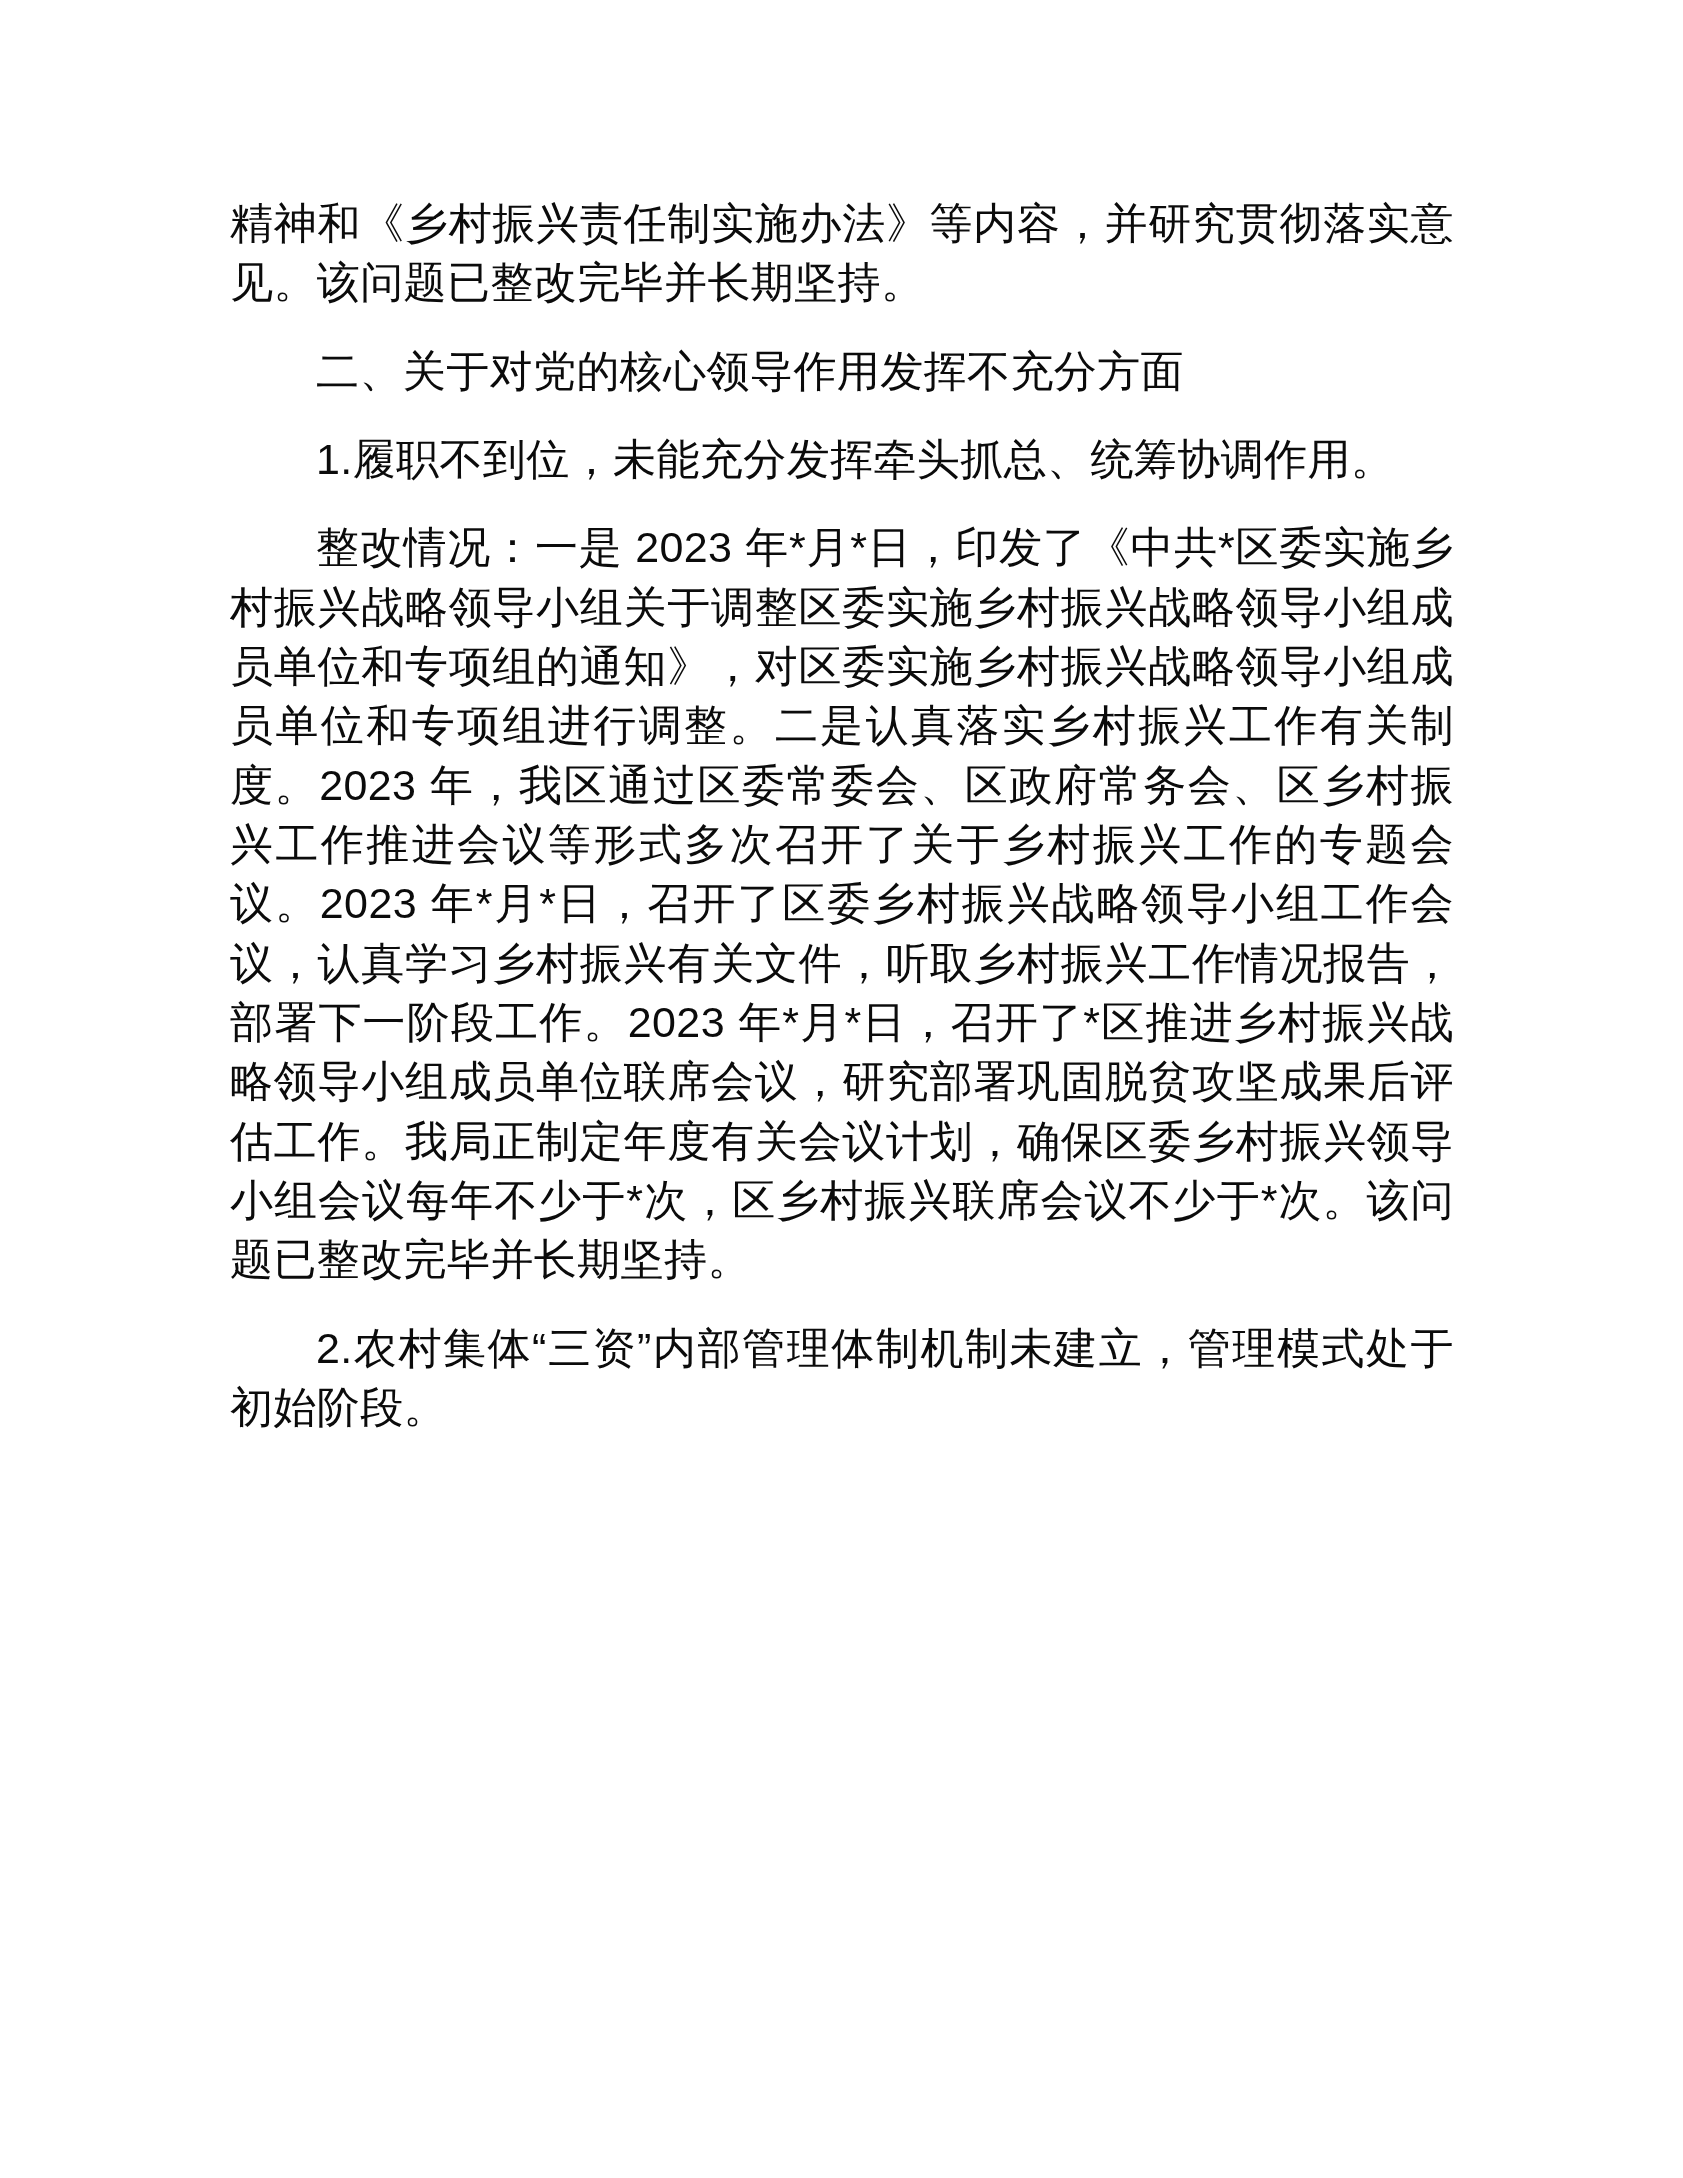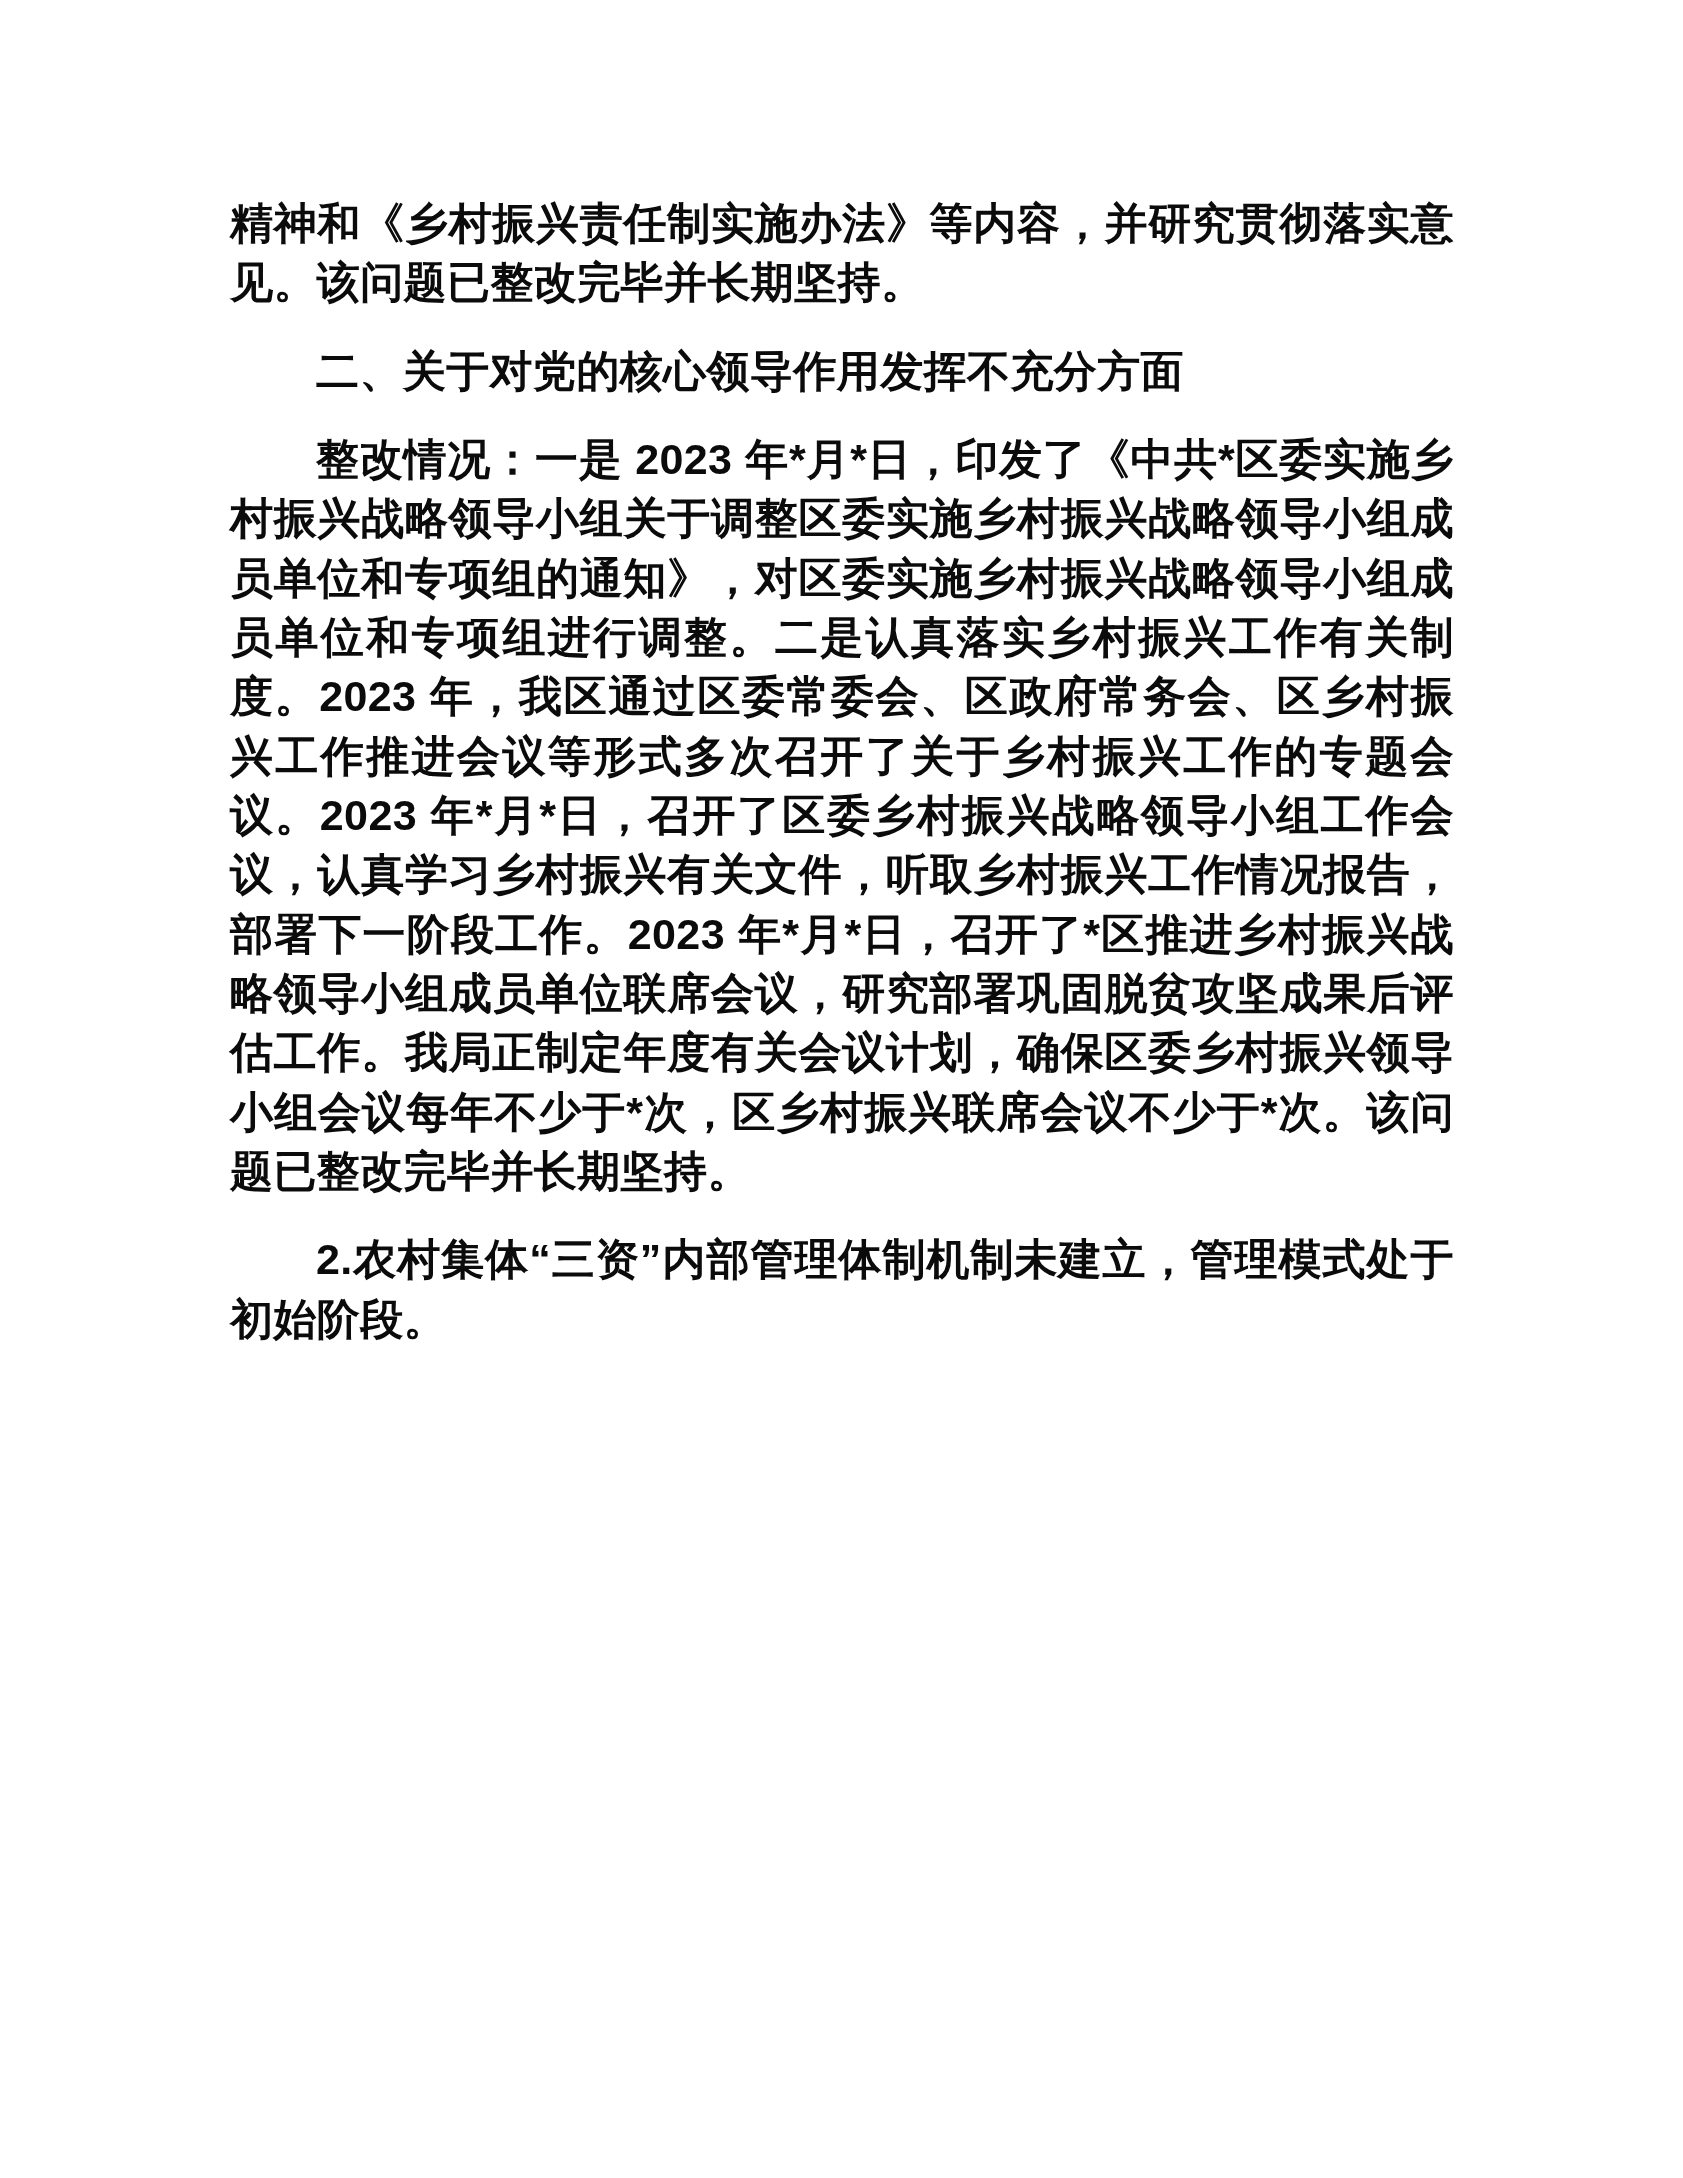--- a/index.html
+++ b/index.html
@@ -23,33 +23,34 @@
     width: 1224px;
   }
   p {
     margin: 0 0 0 0;
     color: #0b0b0b;
     font-size: 43px;
     line-height: 1.38;
     text-align: justify;
     text-justify: inter-ideograph;
     letter-spacing: 0.4px;
-    font-weight: 700;
+    font-weight: 400;
   }
   p.indent {
     text-indent: 2em;
   }
   p.gap-lg {
     margin-top: 29px;
   }
 </style>
 </head>
 <body>
 
 <div class="page">
   <div class="content">
     <p class="">精神和《乡村振兴责任制实施办法》等内容，并研究贯彻落实意见。该问题已整改完毕并长期坚持。</p>
     <p class="indent gap-lg">二、关于对党的核心领导作用发挥不充分方面</p>
+    <p class="indent gap-lg">1.履职不到位，未能充分发挥牵头抓总、统筹协调作用。</p>
     <p class="indent gap-lg">整改情况：一是 2023 年*月*日，印发了《中共*区委实施乡村振兴战略领导小组关于调整区委实施乡村振兴战略领导小组成员单位和专项组的通知》，对区委实施乡村振兴战略领导小组成员单位和专项组进行调整。二是认真落实乡村振兴工作有关制度。2023 年，我区通过区委常委会、区政府常务会、区乡村振兴工作推进会议等形式多次召开了关于乡村振兴工作的专题会议。2023 年*月*日，召开了区委乡村振兴战略领导小组工作会议，认真学习乡村振兴有关文件，听取乡村振兴工作情况报告，部署下一阶段工作。2023 年*月*日，召开了*区推进乡村振兴战略领导小组成员单位联席会议，研究部署巩固脱贫攻坚成果后评估工作。我局正制定年度有关会议计划，确保区委乡村振兴领导小组会议每年不少于*次，区乡村振兴联席会议不少于*次。该问题已整改完毕并长期坚持。</p>
     <p class="indent gap-lg">2.农村集体“三资”内部管理体制机制未建立，管理模式处于初始阶段。</p>
   </div>
 </div>
 
 
 </body></html>

